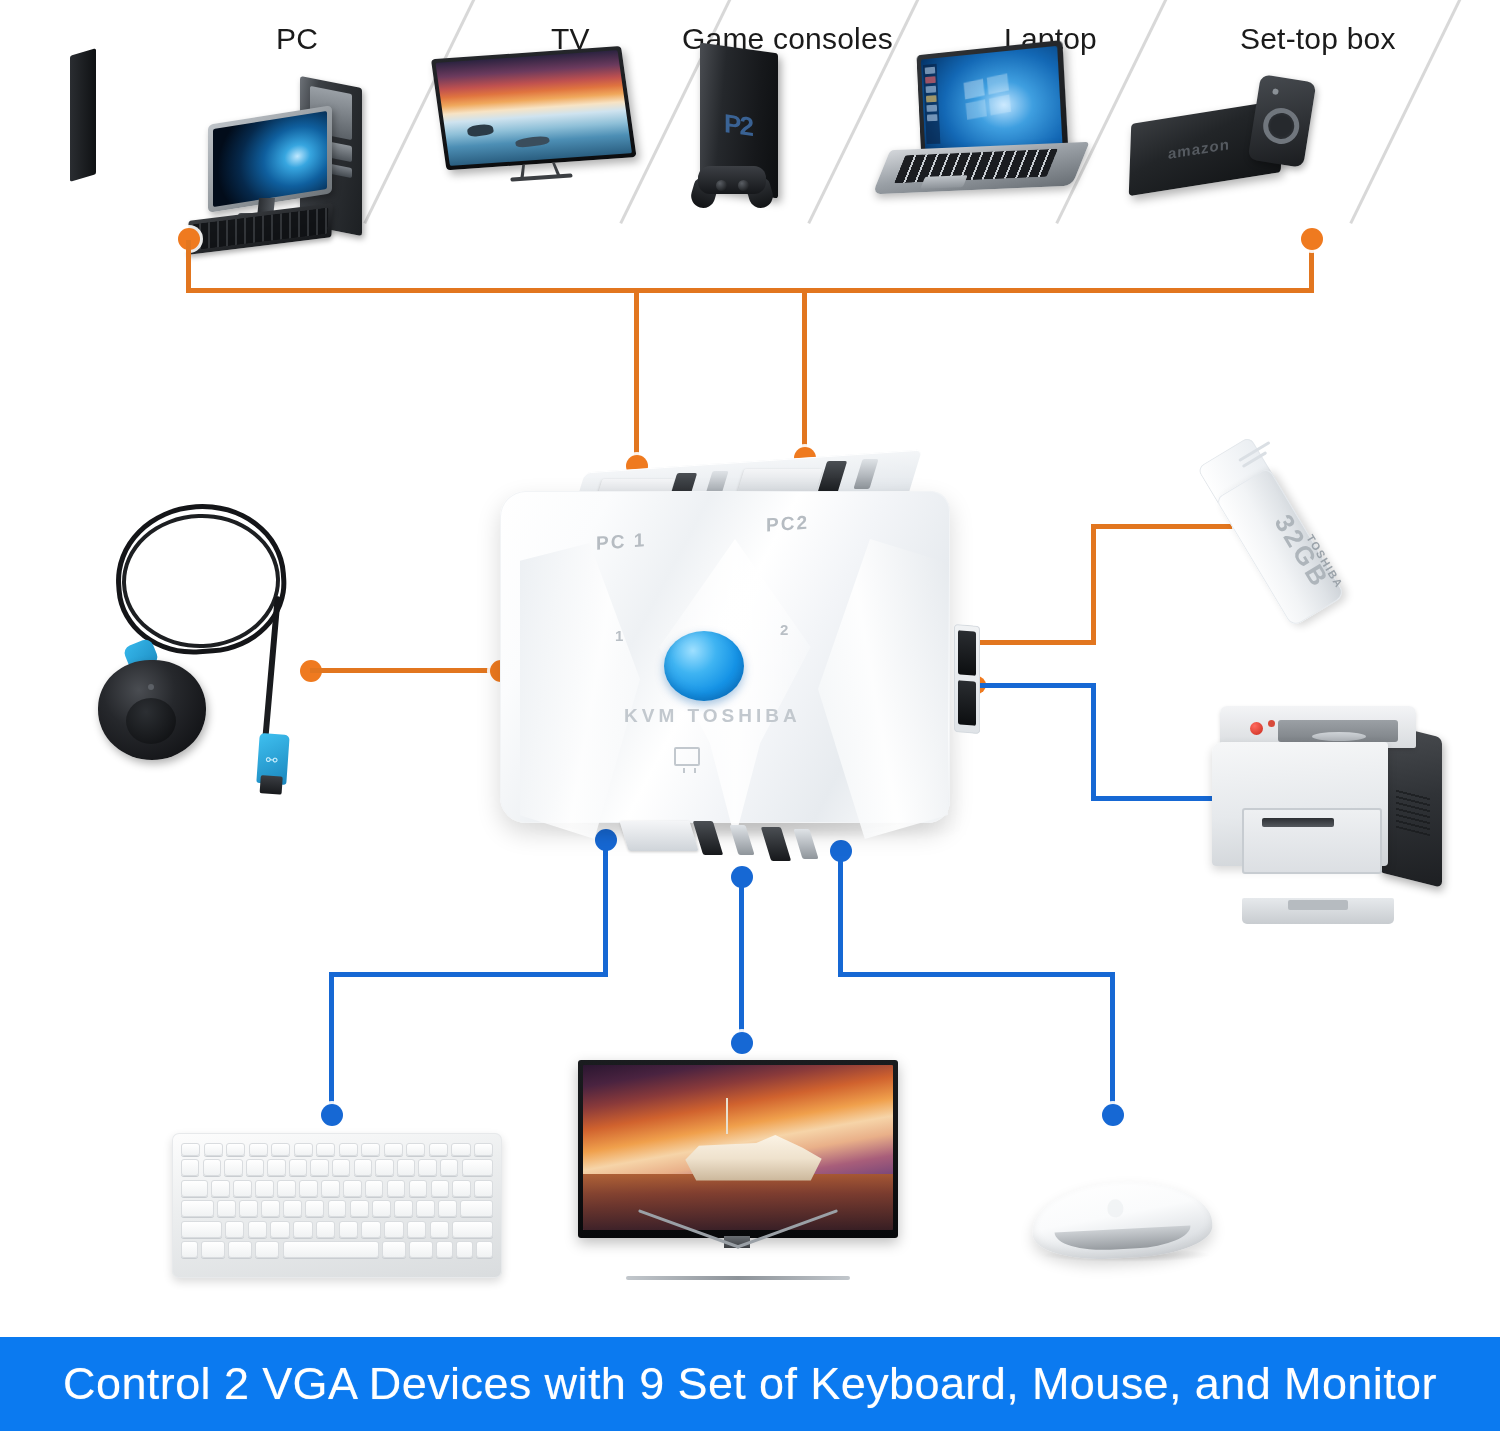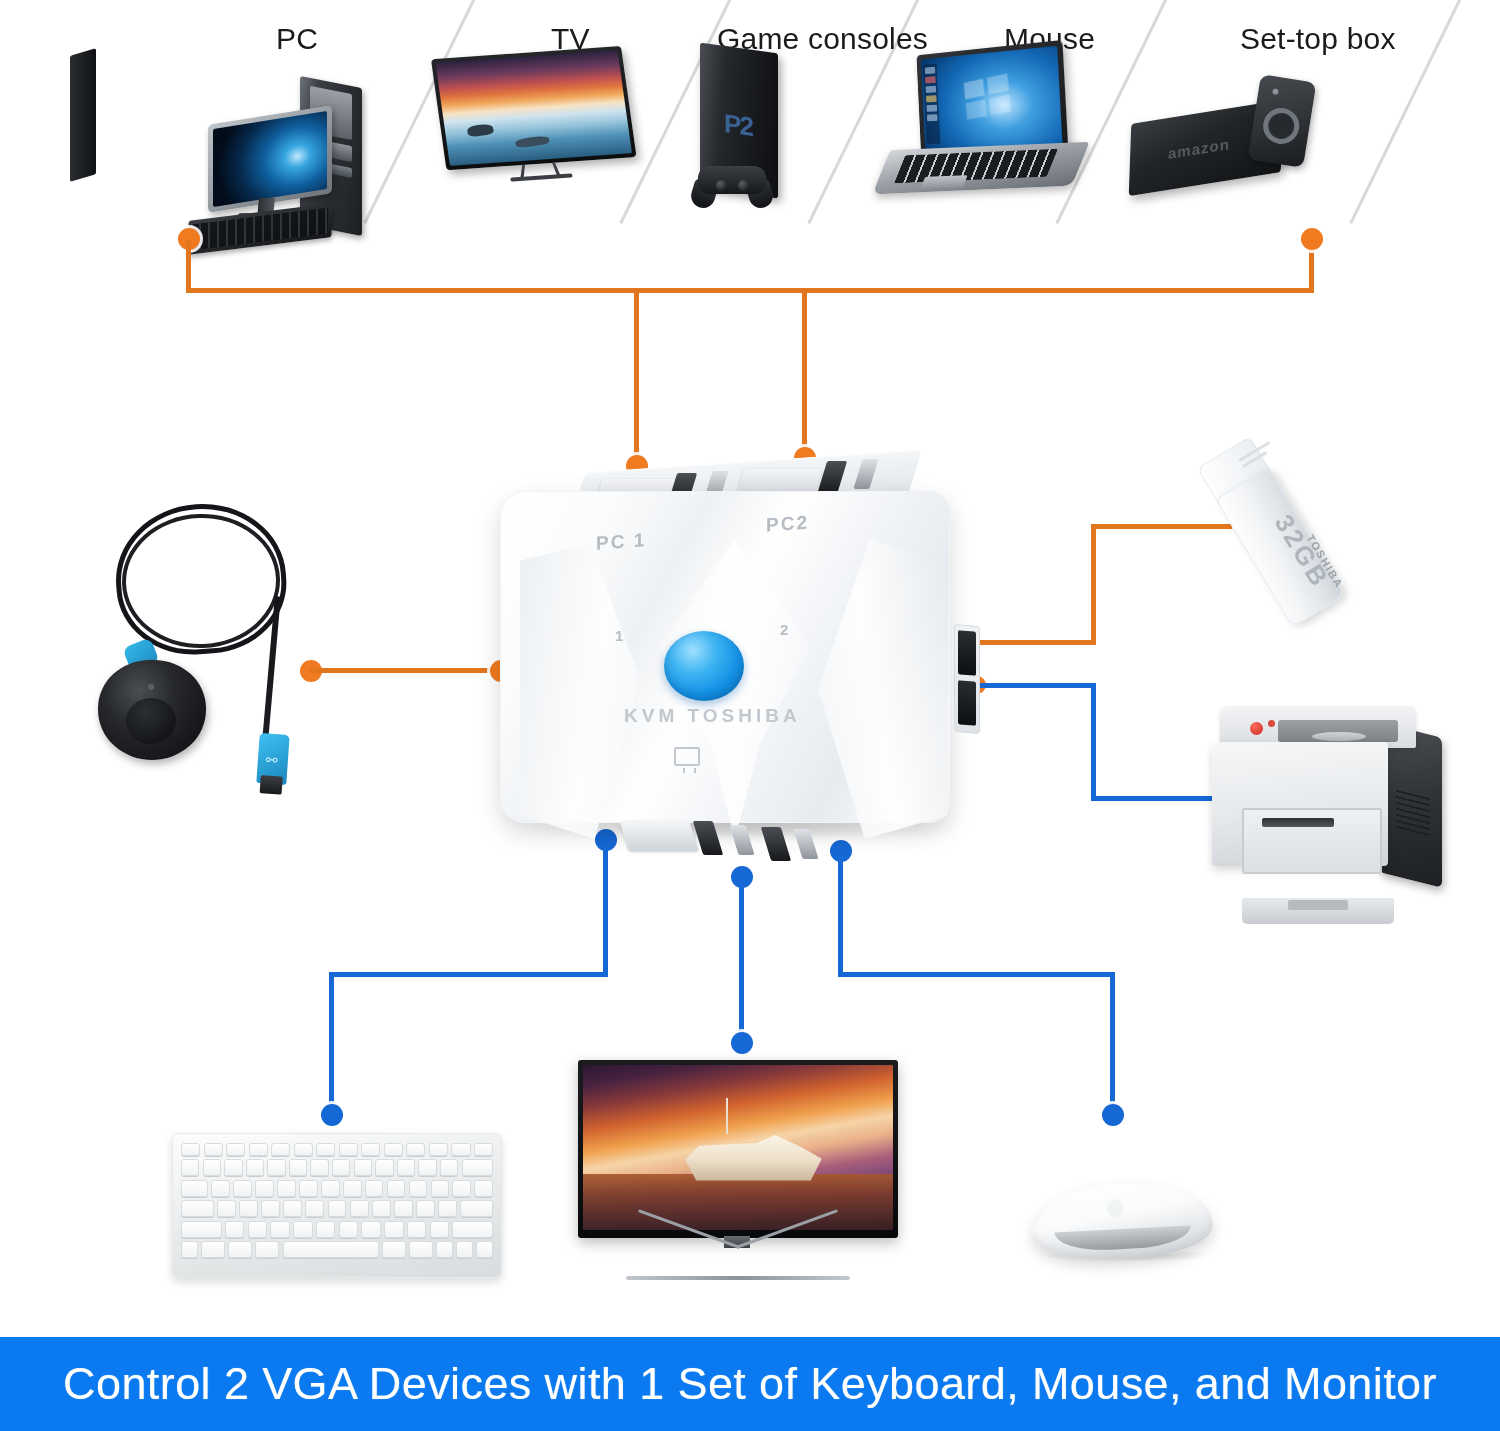--- a/index.html
+++ b/index.html
@@ -607,36 +607,36 @@
             <div class="tv-screen">
           <div class="tv-rock"></div>
               <div class="tv-rock b"></div>
         </div>
           </div>
         <div class="tv-stand"></div>
         <div class="tv-foot"></div>
       </div>
     </div>
 
-    <div class="dev-label" style="left:717px; top:22px;">Game consoles</div>
+    <div class="dev-label" style="left:682px; top:22px;">Game consoles</div>
     <div class="art" style="left:0; top:0; width:900px; height:230px;">
       <div class="ps2-body">
           <div class="ps2-logo">P2</div>
         </div>
       <div class="ps2-side"></div>
       <div class="ps2-pad">
         <div class="ps2-grip l"></div>
           <div class="ps2-grip r"></div>
         <div class="ps2-pad-main"></div>
         <div class="ps2-stick" style="left:30px"></div>
         <div class="ps2-stick" style="left:52px"></div>
       </div>
     </div>
 
-    <div class="dev-label" style="left:1004px; top:22px;">Mouse</div>
+    <div class="dev-label" style="left:1004px; top:22px;">Laptop</div>
     <div class="art">
       <div class="lap-wrap">
         <div class="lap-lid">
             <div class="lap-screen">
           <div class="lap-taskbar">
                 <i></i>
                 <i></i>
                 <i></i>
                 <i></i>
                 <i></i>
@@ -896,16 +896,16 @@
     <div class="bmon-stand"></div>
     <div class="bmon-base"></div>
   </div>
 
   <div class="mm-shadow"></div>
   <div class="mmouse">
     <div class="mmouse-logo"></div>
   </div>
 
   <div class="banner">
-    <div class="banner-text">Control 2 VGA Devices with 1 Set of Keyboard, Mouse, and Monitor</div>
+    <div class="banner-text">Control 2 VGA Devices with 9 Set of Keyboard, Mouse, and Monitor</div>
   </div>
 
 </div>
 
 </body></html>

